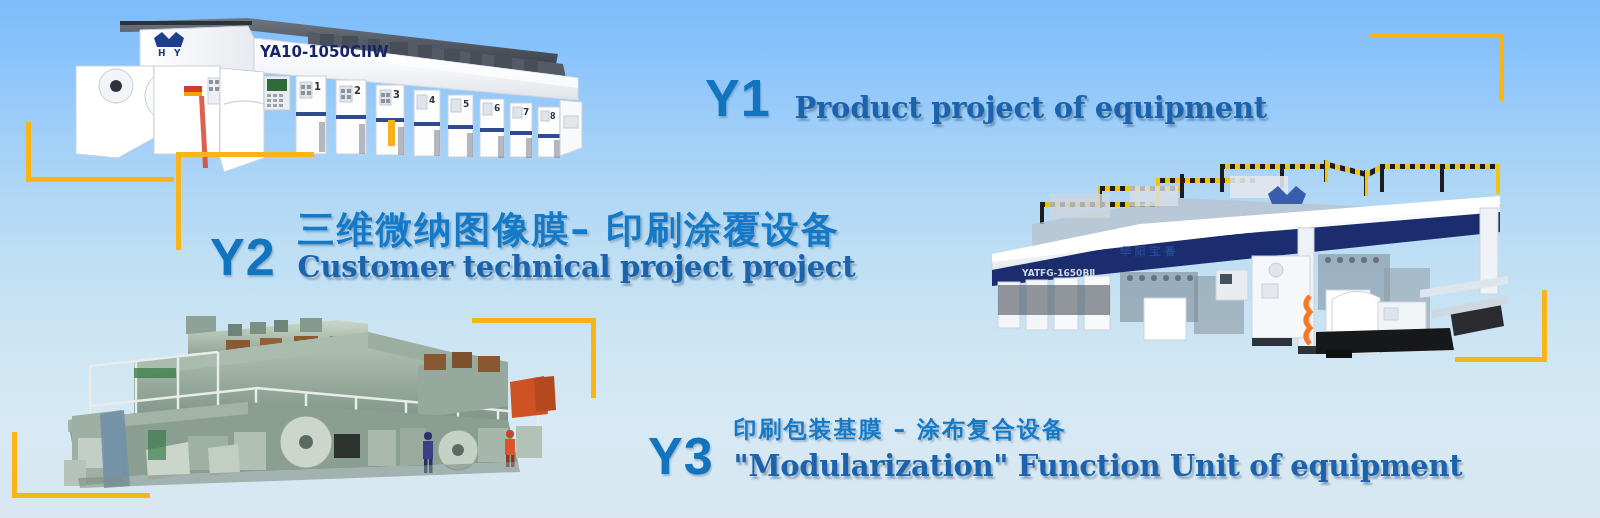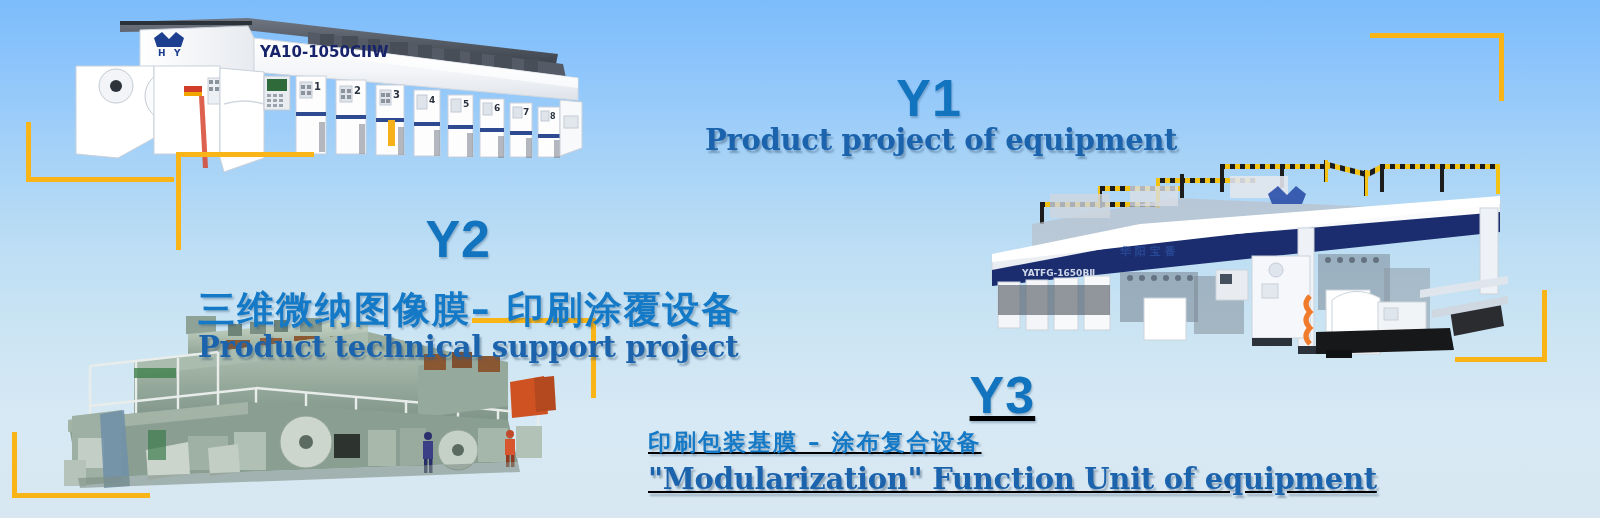--- a/index.html
+++ b/index.html
@@ -36,22 +36,21 @@
   
   .machine {
     position: absolute;
   }
   .machine svg { display:block; }
 
   
   .row {
     position: absolute;
     display: flex;
-    align-items: center;
-    flex-direction: column;
+    align-items: flex-end;
   }
   .ycode {
     font-family: "Liberation Sans", "DejaVu Sans", sans-serif;
     font-weight: bold;
     font-size: 52px;
     line-height: 52px;
     color: #1273be;
     letter-spacing: 1px;
     text-shadow: 1px 2px 2px rgba(40,80,120,.35);
     white-space: nowrap;
@@ -73,23 +72,23 @@
     font-size: 29px;
     line-height: 32px;
     color: #1b63ad;
     letter-spacing: -0.3px;
     white-space: nowrap;
     text-shadow: 2px 3px 2px rgba(60,90,120,.45);
   }
 
   #row1 { left: 705px; top: 68px; }
   #row1 .ycode { margin-right: 24px; margin-top: 4px; }
-  #row2 { left: 198px; top: 209px; gap: 24px; }
+  #row2 { left: 210px; top: 209px; }
   #row2 .ycode { margin-right: 22px; margin-top: 4px; }
-  #row3 { left: 648px; top: 363px; text-decoration: underline; }
+  #row3 { left: 648px; top: 408px; }
   #row3 .ycode { margin-right: 20px; margin-top: 6px; }
   #row3 .cn { font-size: 23px; }
   #row3 .en { font-size: 29px; }
 </style>
 </head>
 <body>
 
 <div id="banner">
 
   <div class="machine" style="left:58px; top:8px; width:540px; height:168px;">
@@ -487,21 +486,21 @@
     <div class="ycode">Y1</div>
     <div class="txtblock">
       <div class="en">Product project of equipment</div>
     </div>
   </div>
 
   <div class="row" id="row2">
     <div class="ycode">Y2</div>
     <div class="txtblock">
       <div class="cn">三维微纳图像膜– 印刷涂覆设备</div>
-      <div class="en">Product technical support project</div>
+      <div class="en">Customer technical project project</div>
     </div>
   </div>
 
   <div class="row" id="row3">
     <div class="ycode">Y3</div>
     <div class="txtblock">
       <div class="cn">印刷包装基膜 –  涂布复合设备</div>
       <div class="en">"Modularization" Function Unit of equipment</div>
     </div>
   </div>

